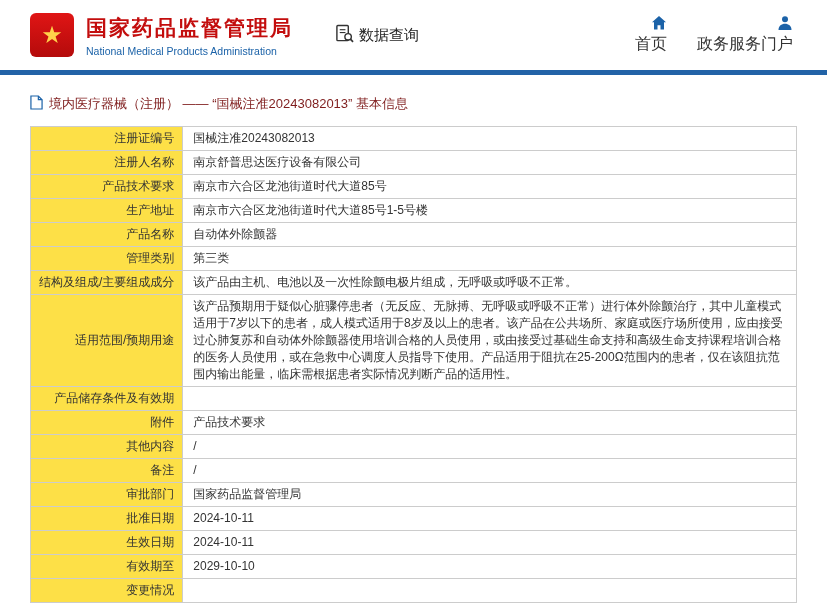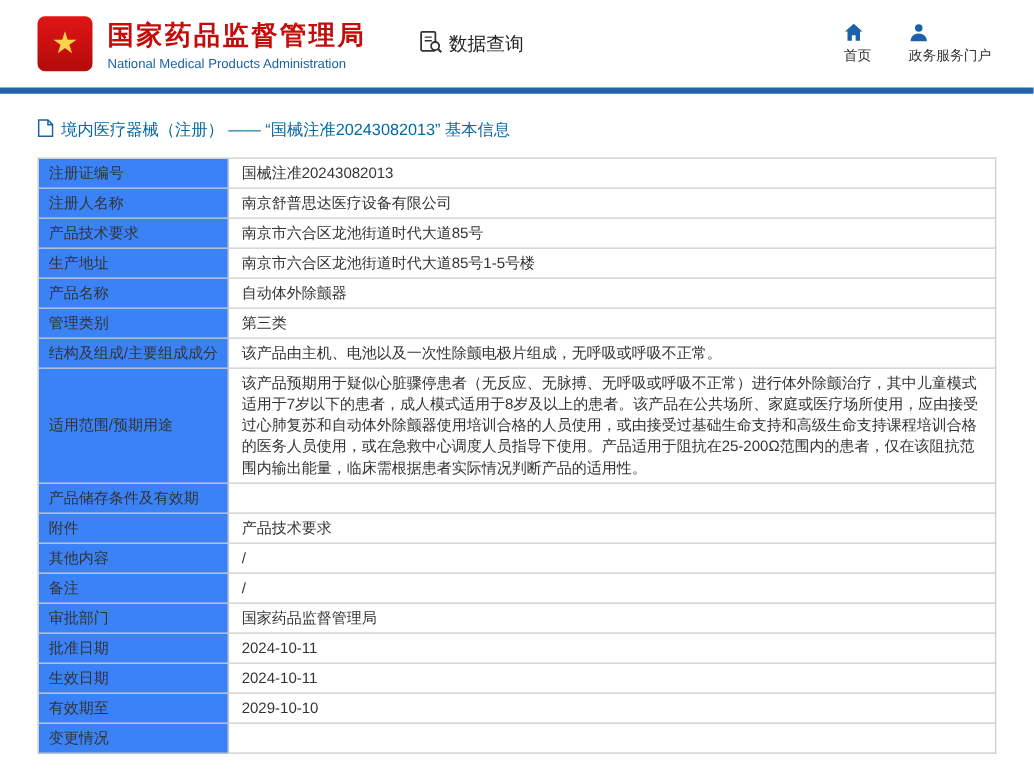--- a/index.html
+++ b/index.html
@@ -31,54 +31,55 @@
   .org { margin-left: 12px; }
   .org-cn { font-size: 21px; font-weight: bold; color: #c30d0d; letter-spacing: 2px; }
   .org-en { font-size: 10.5px; color: #1b62a8; margin-top: 3px; }
   .data-query {
     display: flex; align-items: center; gap: 5px;
     margin-left: 42px;
     font-size: 15px; color: #222; cursor: pointer;
   }
   .right-group { display: flex; gap: 30px; }
   .nav-item {
-    display: flex; flex-direction: column; align-items: flex-start; gap: 3px;
-    font-size: 11px; color: #333; cursor: pointer;
+    display: flex; flex-direction: column; align-items: flex-end; gap: 3px;
+    font-size: 16px; color: #333; cursor: pointer;
   }
   .nav-item svg { display: block; }
 
   
   .blue-bar { height: 5px; background: #2263a7; }
 
   
   .main { padding: 20px 30px 14px; }
   .breadcrumb {
     display: flex; align-items: center; gap: 6px;
-    color: #0369a1; font-size: 13px;
+    color: #7f1d1d; font-size: 13px;
     margin-bottom: 13px;
   }
 
   table.info-table {
     border-collapse: collapse;
     width: 767px;
     font-size: 12px;
     color: #333;
     table-layout: auto;
   }
   .info-table td {
     border: 1px solid #ccc;
     height: 17px;
     line-height: 17px;
     vertical-align: middle;
   }
   .info-table td.label-cell {
     width: 132px;
+    text-align: right;
     white-space: nowrap;
     padding: 3px 8px;
-    background: #3b82f6;
+    background: #fde047;
   }
   .info-table td.value-cell {
     padding: 3px 10px;
     line-height: 17px;
   }
   .info-table td.value-cell.multiline { line-height: 17px; }
 </style>
 </head>
 <body>
 

